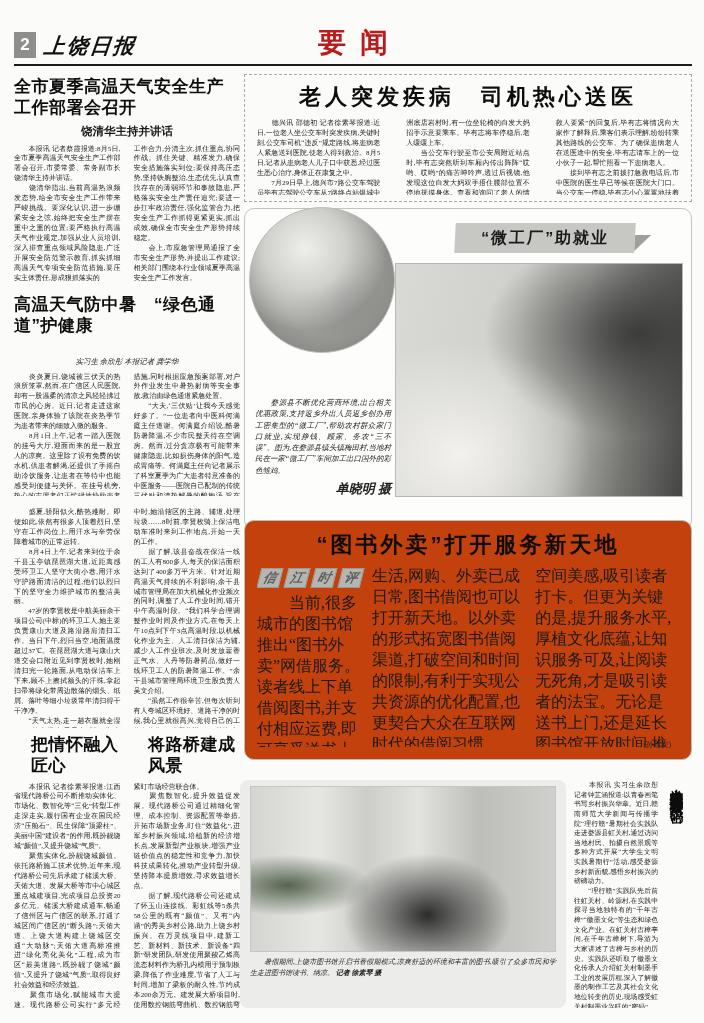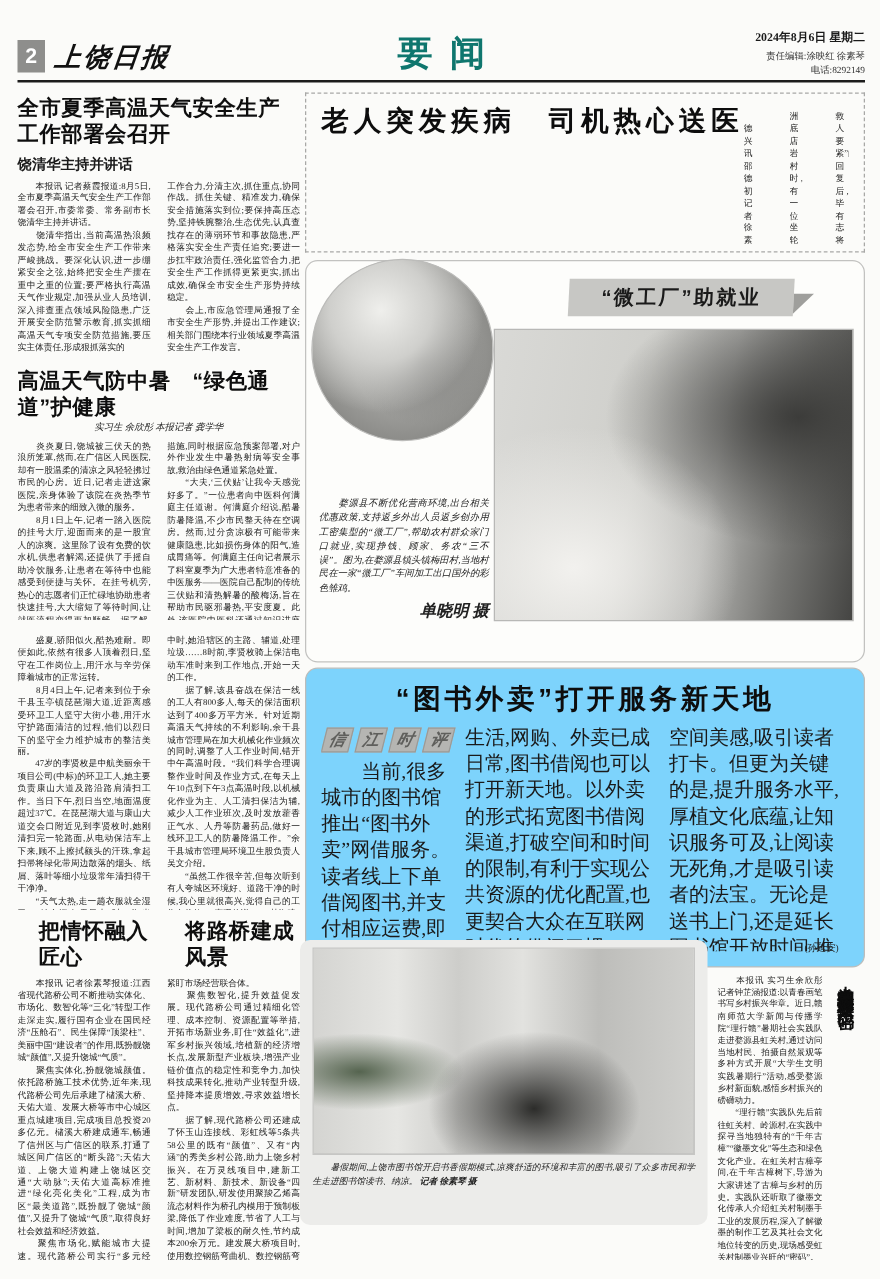--- a/index.html
+++ b/index.html
@@ -15,53 +15,53 @@
     position:absolute; left:0; top:6px; width:22px; height:26px;
     background:#8e8e8c; color:#fff; font-family:"Liberation Sans",sans-serif;
     font-weight:bold; font-size:17px; display:flex; align-items:center; justify-content:center;
   }
   .masthead {
     position:absolute; left:30px; top:6px; font-size:21px; font-weight:900;
     font-style:italic; transform:skewX(-6deg); letter-spacing:2px; color:#111;
   }
   .section-title {
     position:absolute; left:50%; top:-2px; transform:translateX(-50%);
-    font-size:28px; font-weight:900; letter-spacing:14px; text-indent:14px; color:#0f766e;
+    font-size:28px; font-weight:900; letter-spacing:14px; text-indent:14px; color:#b91c1c;
   }
   .hd-right { position:absolute; right:0; top:0; text-align:right; line-height:11px; }
   .hd-date { font-weight:bold; font-size:9.5px; margin-bottom:2px; }
   .hd-sub  { font-size:7.5px; color:#333; }
   .hd-rule { position:absolute; left:14px; right:12px; top:64px; height:2px; background:#1c1c1c; }
 
   
   .content { position:absolute; left:14px; top:72px; width:678px; height:939px; }
   .leftcol { position:absolute; left:0; top:0; width:226px; height:939px; }
   article h2.lt {
     font-family:"Liberation Sans",sans-serif; font-weight:900; text-align:left;
     font-size:17px; line-height:1.25; letter-spacing:.5px; color:#0e0e0e;
   }
-  .subhead { font-size:11.5px; font-weight:bold; margin-top:5px; }
-  .byline  { font-size:7.5px; text-align:center; margin-top:0; color:#222; font-style:italic; }
+  .subhead { font-size:11.5px; font-weight:bold; text-align:center; margin-top:5px; }
+  .byline  { font-size:7.5px; text-align:center; margin-top:20px; color:#222; font-style:italic; }
   .cols2 { display:flex; gap:13px; margin-top:6px; flex:1; overflow:hidden; }
   .cols2 p, .cols3 p {
     flex:1; font-size:7px; line-height:1.42; text-align:justify;
     white-space:pre-wrap; color:#222; overflow:hidden;
   }
   .artA { position:absolute; top:4px; left:0; right:0; height:212px; display:flex; flex-direction:column; }
   .artB { position:absolute; top:222px; left:0; right:0; height:202px; display:flex; flex-direction:column; }
   .artC { position:absolute; top:430px; left:0; right:0; height:226px; display:flex; flex-direction:column; }
   .artC h2 { font-size:21px; letter-spacing:2px; }
   .artD { position:absolute; top:662px; left:0; right:0; height:274px; display:flex; flex-direction:column; }
   .dual-title { display:flex; justify-content:space-between; gap:8px; }
   .dual-title h2 { font-size:15.5px; flex:1;margin-left:17px; }
 
   
   .artE {
     position:absolute; left:230px; top:2px; width:448px; height:128px;
-    border:1px dashed #a8a8a6; padding:7px 12px 6px; display:flex; flex-direction:row;
+    border:1px dashed #a8a8a6; padding:7px 12px 6px; display:flex; flex-direction:column;
   }
   .artE h1 {
     font-family:"Liberation Sans",sans-serif; font-weight:900; font-size:22px;
     letter-spacing:4px; text-align:center; color:#0d0d0d;
   }
   .cols3 { display:flex; gap:26px; margin-top:7px; flex:1; overflow:hidden; }
 
   
   .feature {
     position:absolute; left:230px; top:136px; width:448px; height:322px;
@@ -94,41 +94,41 @@
     border:1px solid #b8b8b6;
   }
   .mf-caption {
     position:absolute; left:10px; top:188px; width:136px;
     font-size:7.5px; line-height:1.5; font-style:italic; text-align:justify; color:#222;
   }
   .mf-credit { text-align:right; font-weight:bold; margin-top:3px; font-style:italic; font-size:13px; }
 
   
   .artF {
-    position:absolute; left:230px; top:462px; width:448px; height:240px;
-    border:1px solid #bdbdbb; border-radius:10px; padding:9px 12px 8px; background:#7dd3fc;
+    position:absolute; left:230px; top:448px; width:448px; height:240px;
+    border:1px solid #bdbdbb; border-radius:10px; padding:9px 12px 8px; background:#c2410c;
   }
   .artF h1 {
     font-family:"Liberation Sans",sans-serif; font-weight:900; font-size:22px;
     letter-spacing:3px; text-align:center; color:#0d0d0d;
   }
   .f-body { display:flex; gap:10px; margin-top:6px; height:calc(100% - 40px); overflow:hidden; }
   .fcol1 { flex:1; display:flex; flex-direction:column; }
   .logo-row { display:flex; gap:5px; margin:2px 0 5px 2px; }
   .logo-box {
     width:22px; height:20px; background:#b5b5b2; transform:skewX(-14deg);
     display:flex; align-items:center; justify-content:center;
     font-family:"Liberation Sans",sans-serif; font-weight:900; font-style:italic;
     font-size:13px; color:#5f5f5c; border:1px solid #9a9a97;
   }
   .fauthor { position:absolute; right:20px; bottom:9px; font-size:7.5px; color:#222; }
 
   
   .libbox {
-    position:absolute; left:226px; top:680px; width:326px; height:228px;
+    position:absolute; left:226px; top:708px; width:326px; height:228px;
     background:#ececea; border-radius:8px; padding:6px 10px;
   }
   .lib-photo {
     width:100%; height:166px; border:1px solid #c6c6c4;
     background:
       radial-gradient(ellipse at 58% 78%, #2c2c2a 0%, rgba(44,44,42,0) 34%),
       radial-gradient(ellipse at 12% 60%, #55644f 0%, rgba(85,100,79,0) 22%),
       linear-gradient(90deg, #d4d4d1 0%, #e6e6e3 22%, #cdcdca 38%, #e2e2df 55%, #bdbdba 75%, #d0d0cd 100%),
       linear-gradient(180deg, #ececea 0%, #d8d8d5 45%, #a9a9a6 80%, #8f8f8c 100%);
   }
@@ -151,25 +151,20 @@
 </style>
 </head>
 <body>
 
 <div class="page">
 
   <header class="hd">
     <div class="pagenum">2</div>
     <div class="masthead">上饶日报</div>
     <div class="section-title">要闻</div>
-    <div class="hd-right">
-      <div class="hd-date">2024年8月6日 星期二</div>
-      <div class="hd-sub">责任编辑:涂映红 徐素琴</div>
-      <div class="hd-sub">电话:8292149</div>
-    </div>
   </header>
   <div class="hd-rule"></div>
 
   <main class="content">
 
     <section class="leftcol">
 
       <article class="artA">
         <h2 class="lt">全市夏季高温天气安全生产工作部署会召开</h2>
         <div class="subhead">饶清华主持并讲话</div>

